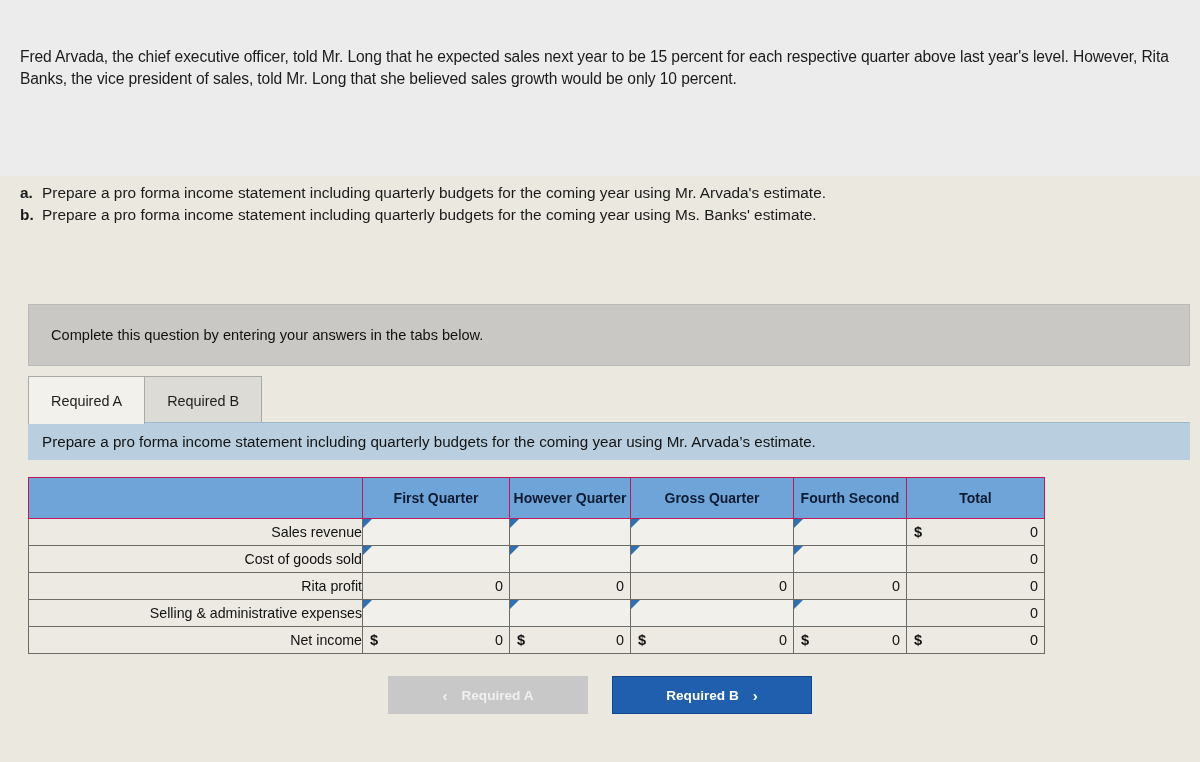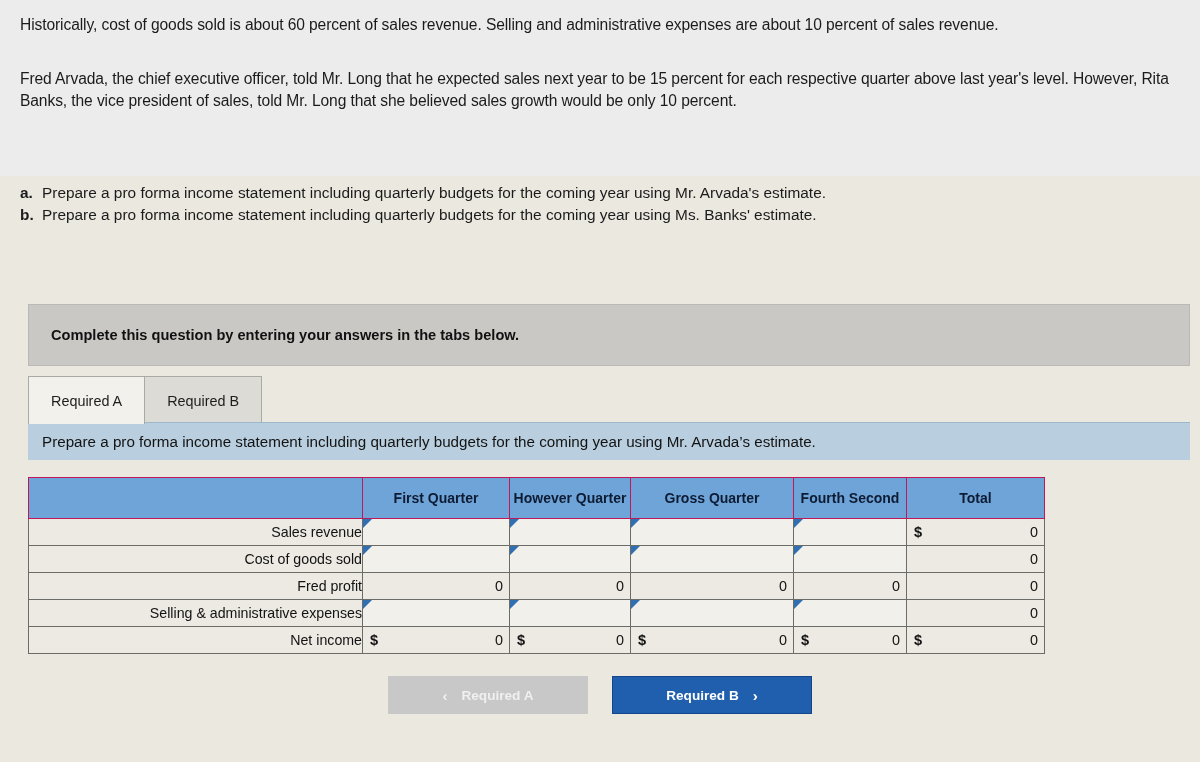--- a/index.html
+++ b/index.html
@@ -59,21 +59,21 @@
     left: 28px; top: 304px;
     width: 1162px; height: 62px;
     background: #c9c8c4;
     border: 1px solid #bab9b5;
     display: flex;
     align-items: center;
     padding-left: 22px;
   }
   #complete-banner-text {
     font-size: 14.6px;
-    font-weight: bold;
+    font-weight: normal;
     color: #111;
   }
 
   
   #tab-strip {
     position: absolute;
     left: 28px; top: 374px;
     display: flex;
     align-items: flex-end;
     height: 50px;
@@ -233,21 +233,20 @@
     background: #1f5fad;
     color: #ffffff;
     border: 1px solid #15458a;
   }
   .chev { font-size: 15px; font-weight: bold; }
 </style>
 </head>
 <body>
 
 <div id="top-panel">
-  <p class="para" id="para-1">Historically, cost of goods sold is about 60 percent of sales revenue. Selling and administrative expenses are about 10 percent of sales revenue.</p>
   <p class="para" id="para-2">Fred Arvada, the chief executive officer, told Mr. Long that he expected sales next year to be 15 percent for each respective quarter above last year's level. However, Rita Banks, the vice president of sales, told Mr. Long that she believed sales growth would be only 10 percent.</p>
 </div>
 
 <div id="required-block">
   <div class="req-line">
     <span class="req-marker">a.</span>
     <span>Prepare a pro forma income statement including quarterly budgets for the coming year using Mr. Arvada's estimate.</span>
   </div>
   <div class="req-line">
     <span class="req-marker">b.</span>
@@ -361,21 +360,21 @@
             </div>
           </td>
           <td class="valcell">
             <div class="cellinner">
               <span class="sym"></span>
               <span class="amt">0</span>
             </div>
           </td>
         </tr>
         <tr>
-          <td class="rowlabel">Fred profit</td>
+          <td class="rowlabel">Rita profit</td>
           <td class="valcell">
             <div class="cellinner">
               <span class="sym"></span>
               <span class="amt">0</span>
             </div>
           </td>
           <td class="valcell">
             <div class="cellinner">
               <span class="sym"></span>
               <span class="amt">0</span>

